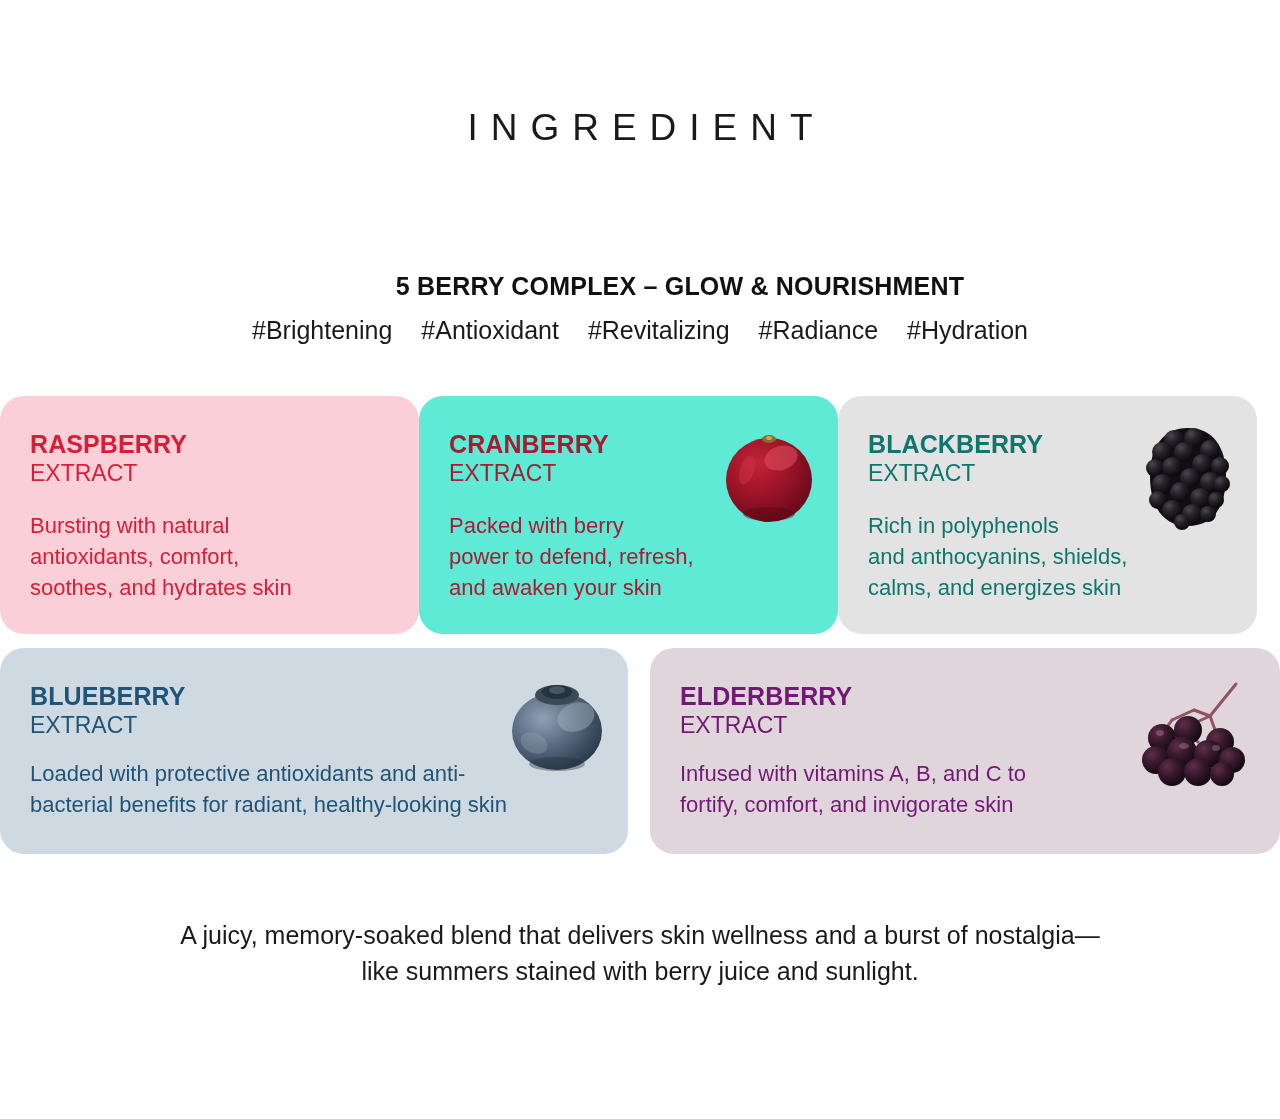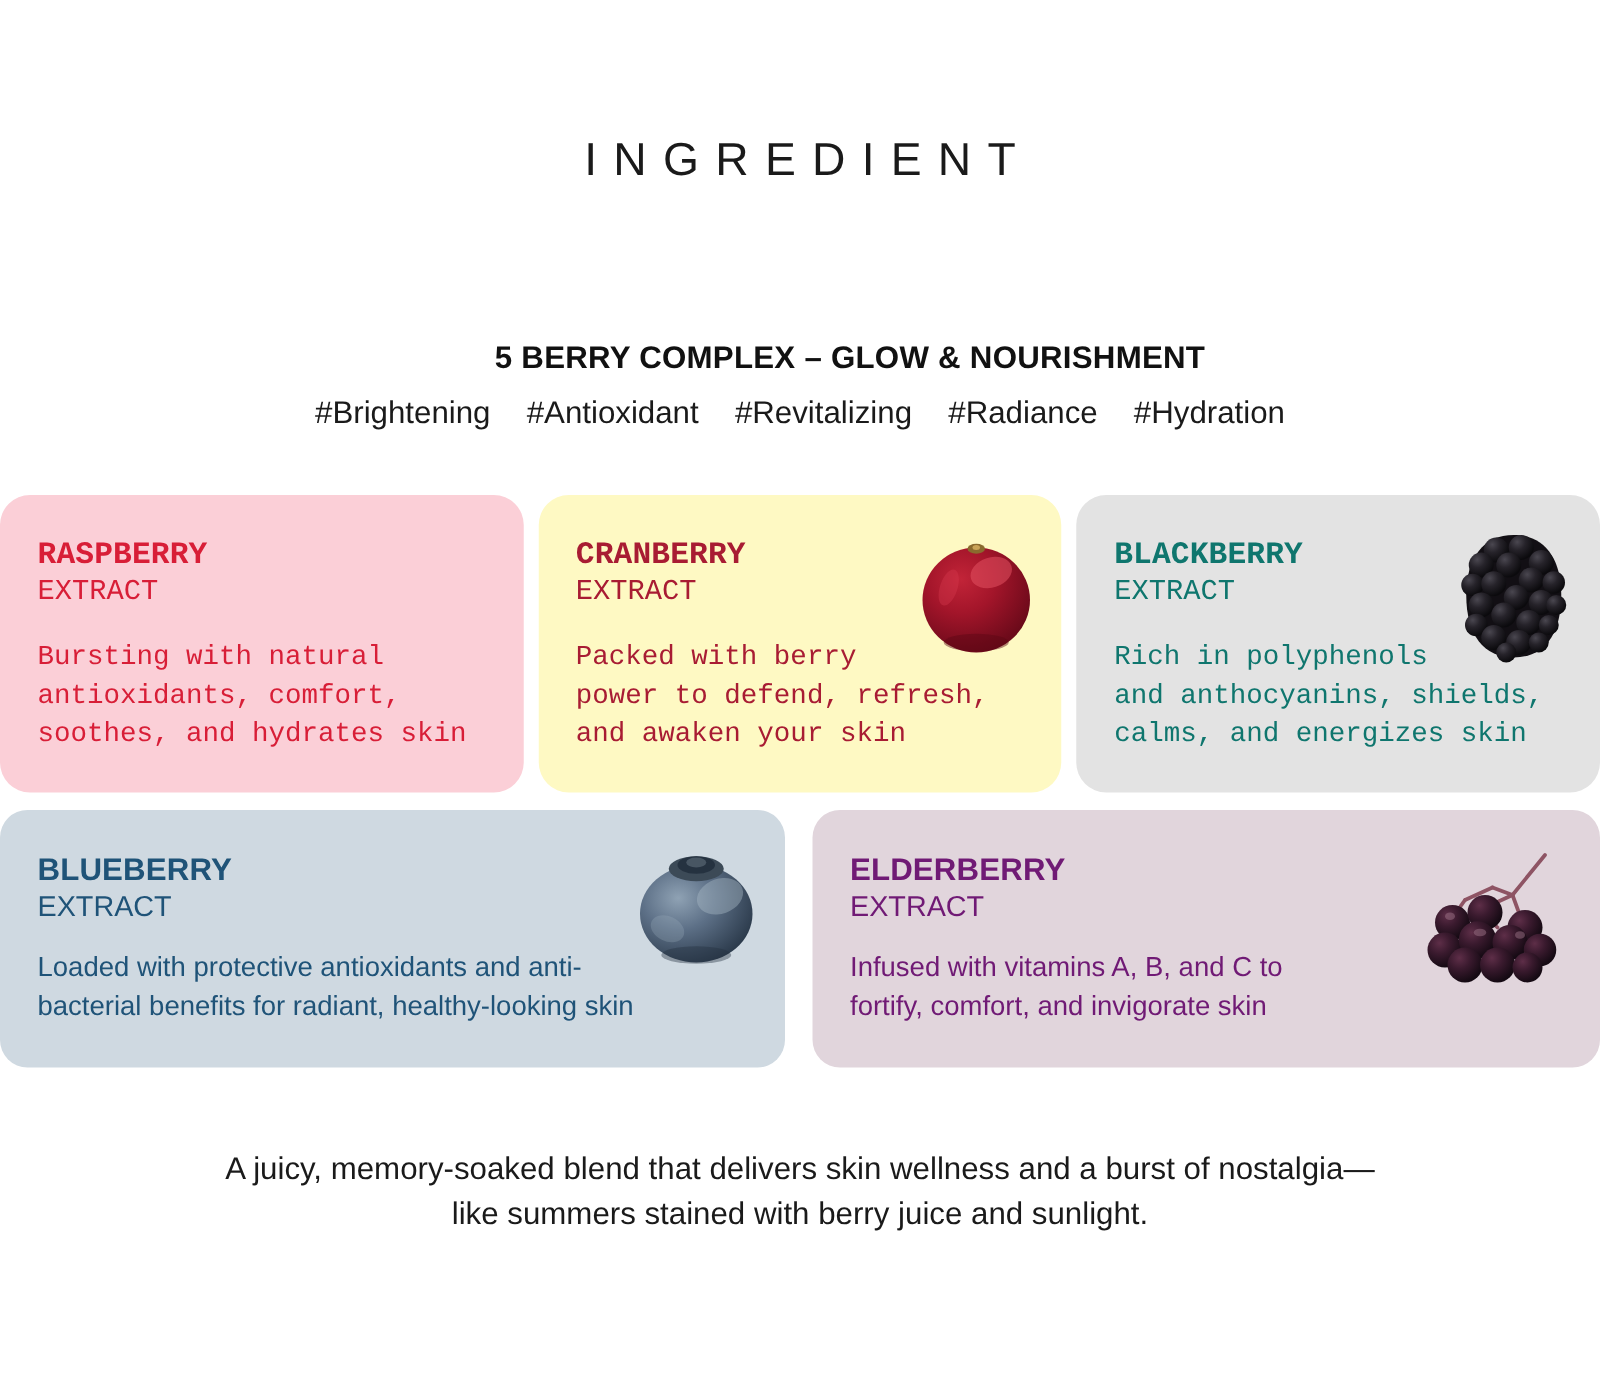--- a/index.html
+++ b/index.html
@@ -60,40 +60,38 @@
   .hashtag-row .tag + .tag { margin-left: 22px; }
 
   
   .cards-row-1 {
     position: absolute;
     top: 396px;
     left: 0;
     width: 1280px;
     height: 238px;
     display: flex;
-    gap: 12px;
-    font-family: Liberation Mono, monospace;
   }
   .cards-row-2 {
     position: absolute;
     top: 648px;
     left: 0;
     width: 1280px;
     height: 206px;
     display: flex;
     gap: 22px;
   }
   .card {
     position: relative;
     border-radius: 24px;
     box-sizing: border-box;
     overflow: hidden;
   }
   .r1-card { width: 419px; height: 238px; padding: 34px 0 0 30px; }
-  .r2-card { height: 206px; padding: 34px 0 0 30px; border-radius: 22px; }
+  .r2-card { height: 206px; padding: 34px 0 0 30px; }
   .card-blueberry  { width: 628px; }
   .card-elderberry { width: 630px; }
 
   .card-name {
     font-size: 25px;
     font-weight: bold;
     line-height: 1.12;
     letter-spacing: 0.1px;
   }
   .card-sub {
@@ -151,21 +149,21 @@
       <div class="card-name">RASPBERRY</div>
       <div class="card-sub">EXTRACT</div>
       <div class="card-desc">Bursting with natural
 antioxidants, comfort,
 soothes, and hydrates skin</div>
       <div class="berry-art" style="left:292px;top:424px;">
         
       </div>
     </div>
 
-    <div class="card r1-card" style="background:#fef9c3;color:#A81C33;">
+    <div class="card r1-card" style="background:#5eead4;color:#A81C33;">
       <div class="card-name">CRANBERRY</div>
       <div class="card-sub">EXTRACT</div>
       <div class="card-desc">Packed with berry
 power to defend, refresh,
 and awaken your skin</div>
       <div class="berry-art" style="left:302px;top:30px;">
         <svg width="96" height="100" viewBox="0 0 96 100">
           <defs>
             <radialGradient id="cbBody" cx="36%" cy="30%" r="72%">
               <stop offset="0%" stop-color="#C22438"></stop>

